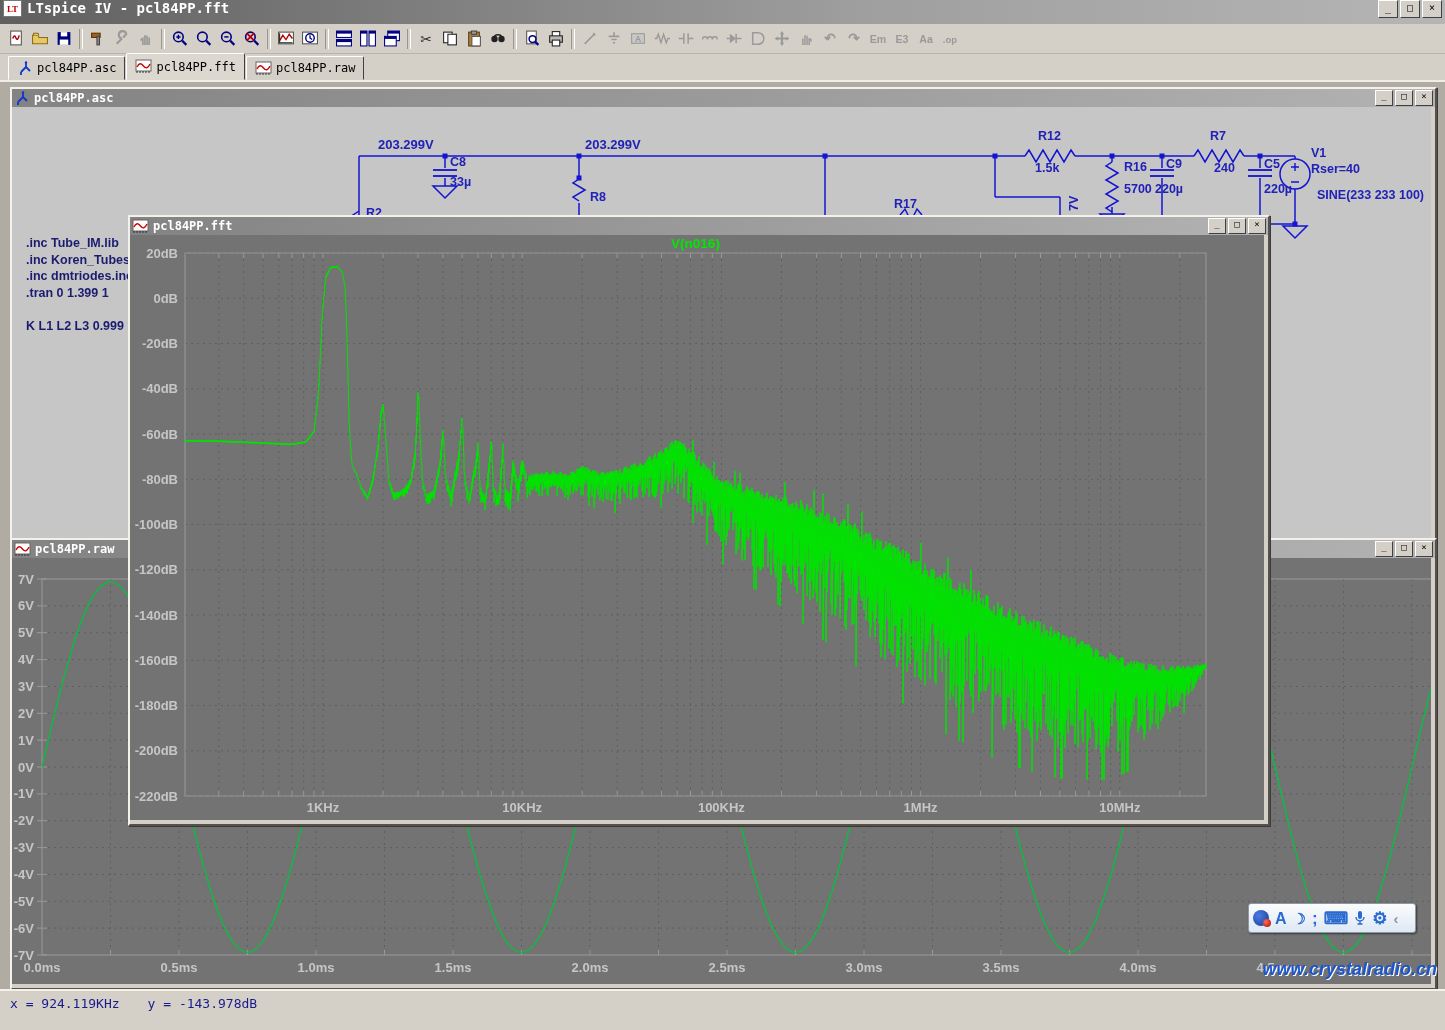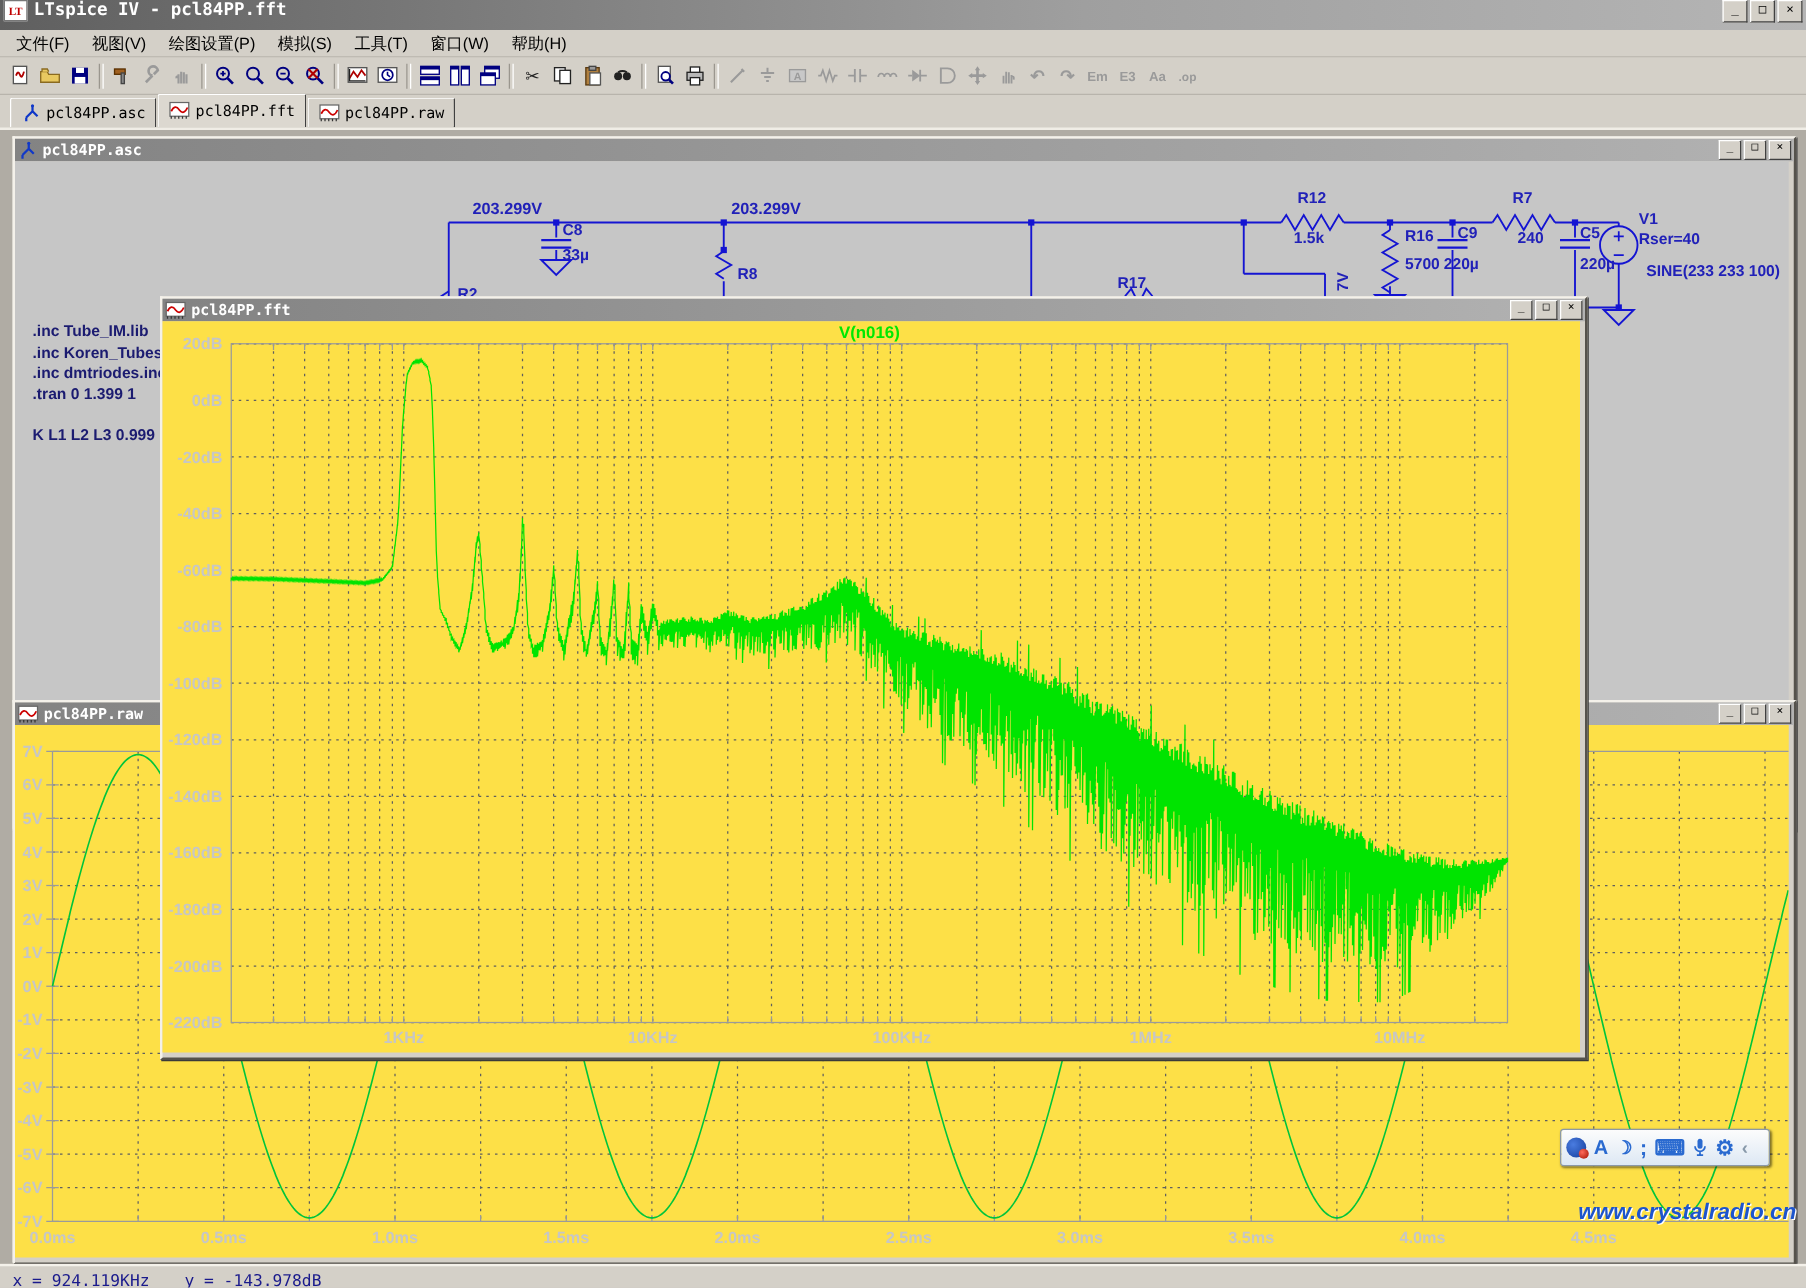--- a/index.html
+++ b/index.html
@@ -34,21 +34,21 @@
   .tab.active{height:25px;background:#dcd8d0;border-bottom-color:#dcd8d0;}
   
   #mdi{position:relative;width:1445px;height:907px;background:#b0aca4;overflow:hidden;}
   .childwin{position:absolute;border:2px solid;border-color:#f4f1ea #55524c #55524c #f4f1ea;
     background:#d4d0c8;box-shadow:1px 1px 0 #3a3a3a;}
   .ctitle{height:18px;display:flex;align-items:center;padding:0 2px;
     background:linear-gradient(to right,#838383,#b2b2b2);}
   .ctitle .ctext{color:#fff;font-family:"DejaVu Sans Mono",monospace;font-weight:bold;font-size:12px;
     margin-left:4px;flex:1;white-space:nowrap;}
   .cbody{position:relative;overflow:hidden;}
-  .black{background:#fde047;}
+  .black{background:#737373;}
   svg{display:block;}
   .gl{stroke:#5f5f5f;stroke-width:1;stroke-dasharray:2,4;}
   .axis{stroke:#9a9a9a;stroke-width:1;fill:none;}
   .ylab,.xlab{fill:#c6c6c6;font-family:"Liberation Sans",sans-serif;font-weight:bold;font-size:13px;}
   
   #directives{position:absolute;left:14px;top:128px;color:#1b1b70;font-weight:bold;
     font-size:12.5px;line-height:16.5px;white-space:pre;}
   
   #statusbar{height:24px;border-top:2px solid #f4f1ea;display:flex;align-items:center;
     background:#d4d0c8;font-family:"DejaVu Sans Mono",monospace;font-size:13px;color:#1a1a8c;}
@@ -78,29 +78,20 @@
   <div id="titlebar">
     <span class="appicon">LT</span>
     <span class="titletext">LTspice IV - pcl84PP.fft</span>
     <span class="winbtns">
       <span class="wbtn">_</span>
       <span class="wbtn">□</span>
       <span class="wbtn">×</span>
     </span>
   </div>
 
-  <div id="menubar">
-      <span class="menuitem">文件(F)</span>
-      <span class="menuitem">视图(V)</span>
-      <span class="menuitem">绘图设置(P)</span>
-      <span class="menuitem">模拟(S)</span>
-      <span class="menuitem">工具(T)</span>
-      <span class="menuitem">窗口(W)</span>
-      <span class="menuitem">帮助(H)</span>
-    </div>
   <div id="toolbar">
       <span class="tbicon">
         <svg width="18" height="17" viewBox="0 0 16 16">
           <rect x="3" y="1" width="10" height="13" fill="#fff" stroke="#555"></rect>
           <path d="M5 8 Q6.5 3.5 8 7.5 Q9.5 11 11 5" fill="none" stroke="#b00000" stroke-width="1.4"></path>
         </svg>
       </span>
       <span class="tbicon">
         <svg width="18" height="17" viewBox="0 0 16 16">
           <path d="M1 5 h5 l1 2 h8 v6 h-14 z" fill="#e8c860" stroke="#8a6a20"></path>

